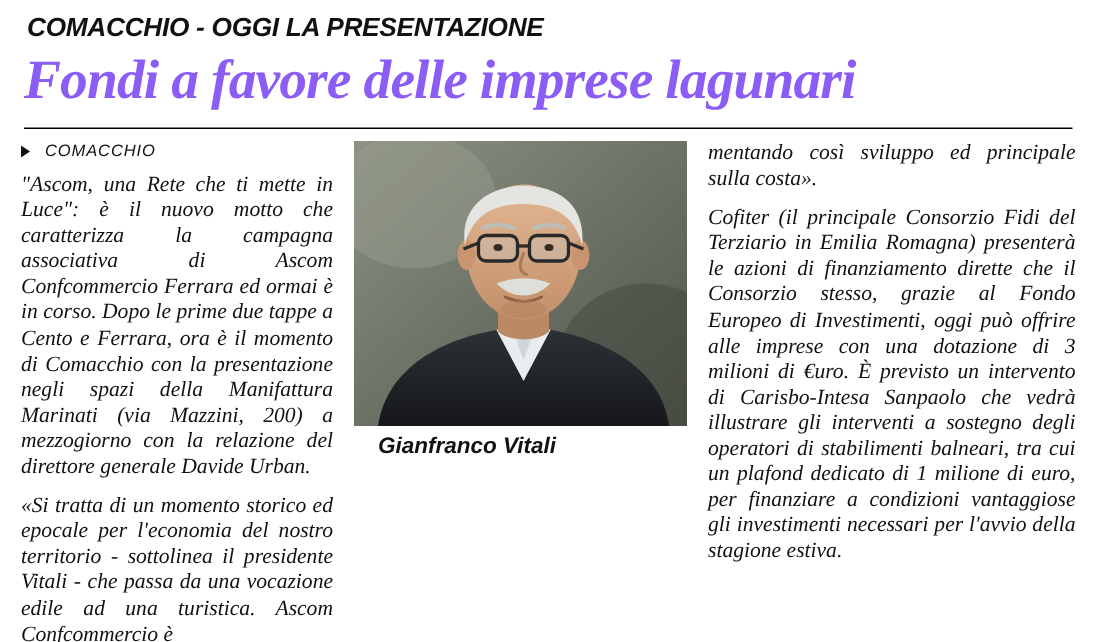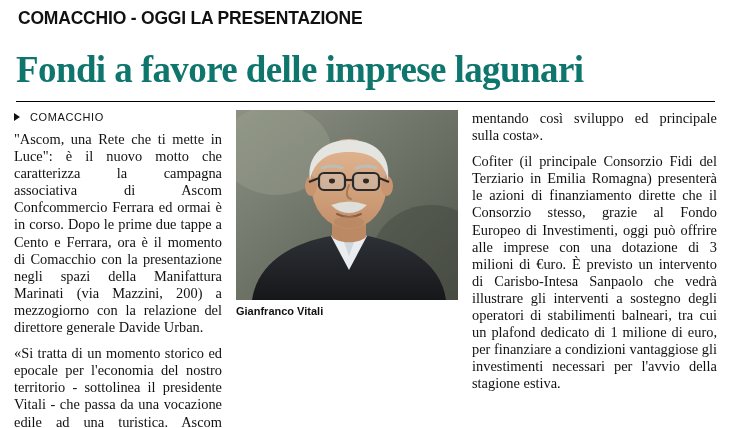--- a/index.html
+++ b/index.html
@@ -13,38 +13,39 @@
     font-family: "Liberation Serif", serif;
     color: #111111;
     overflow: hidden;
   }
   .page {
     position: relative;
     width: 731px;
     height: 428px;
     box-sizing: border-box;
     padding: 6px 14px 0 14px;
+    font-style: italic;
   }
   .kicker {
     font-family: "Liberation Sans", sans-serif;
     font-weight: bold;
     font-size: 17.5px;
     letter-spacing: -0.2px;
     color: #111111;
     text-transform: uppercase;
     margin: 2px 0 0 4px;
   }
   .headline {
     font-family: "Liberation Serif", serif;
     font-weight: bold;
     font-size: 37px;
     line-height: 42px;
     letter-spacing: -0.6px;
-    color: #0f766e;
-    margin: 20px 0 0 2px;
+    color: #8b5cf6;
+    margin: 4px 0 0 2px;
   }
   .rule {
     border: 0;
     border-top: 1px solid #000000;
     margin: 10px 2px 0 2px;
     height: 0;
   }
   .columns {
     display: flex;
     margin-top: 8px;
@@ -106,23 +107,23 @@
     overflow: hidden;
     position: relative;
     background: #6c6f63;
   }
   .photo svg {
     display: block;
   }
   .caption {
     font-family: "Liberation Sans", sans-serif;
     font-weight: bold;
-    font-size: 11px;
-    color: #111111;
-    margin: 5px 0 9px 0;
+    font-size: 15px;
+    color: #111111;
+    margin: 5px 0 9px 16px;
   }
 </style>
 </head>
 <body>
 
 <div class="page">
 
   <div class="kicker">COMACCHIO - OGGI LA PRESENTAZIONE</div>
 
   <h1 class="headline">Fondi a favore delle imprese lagunari</h1>

